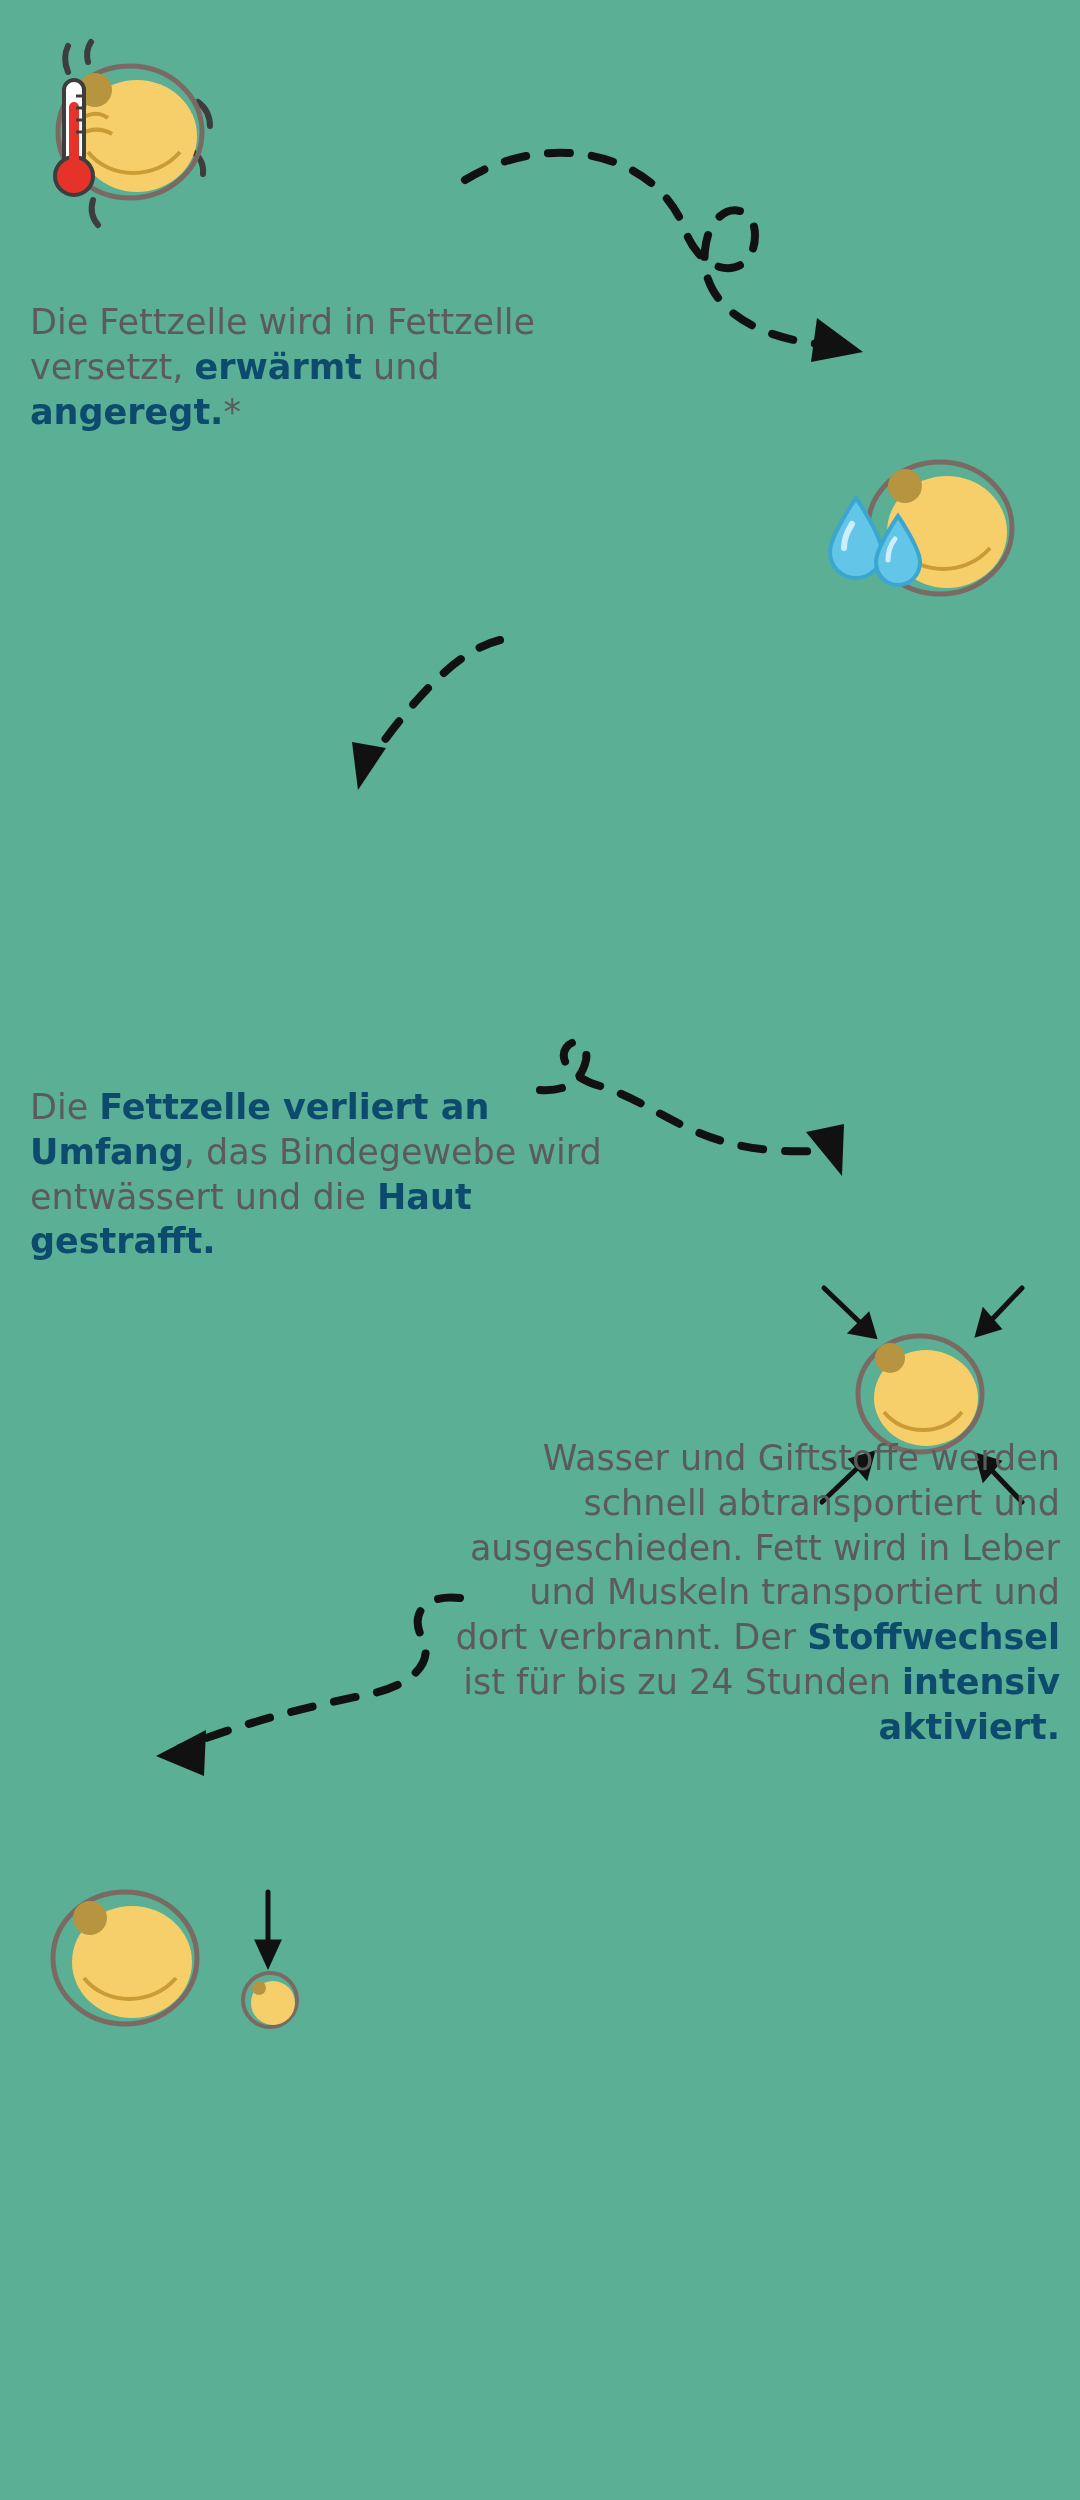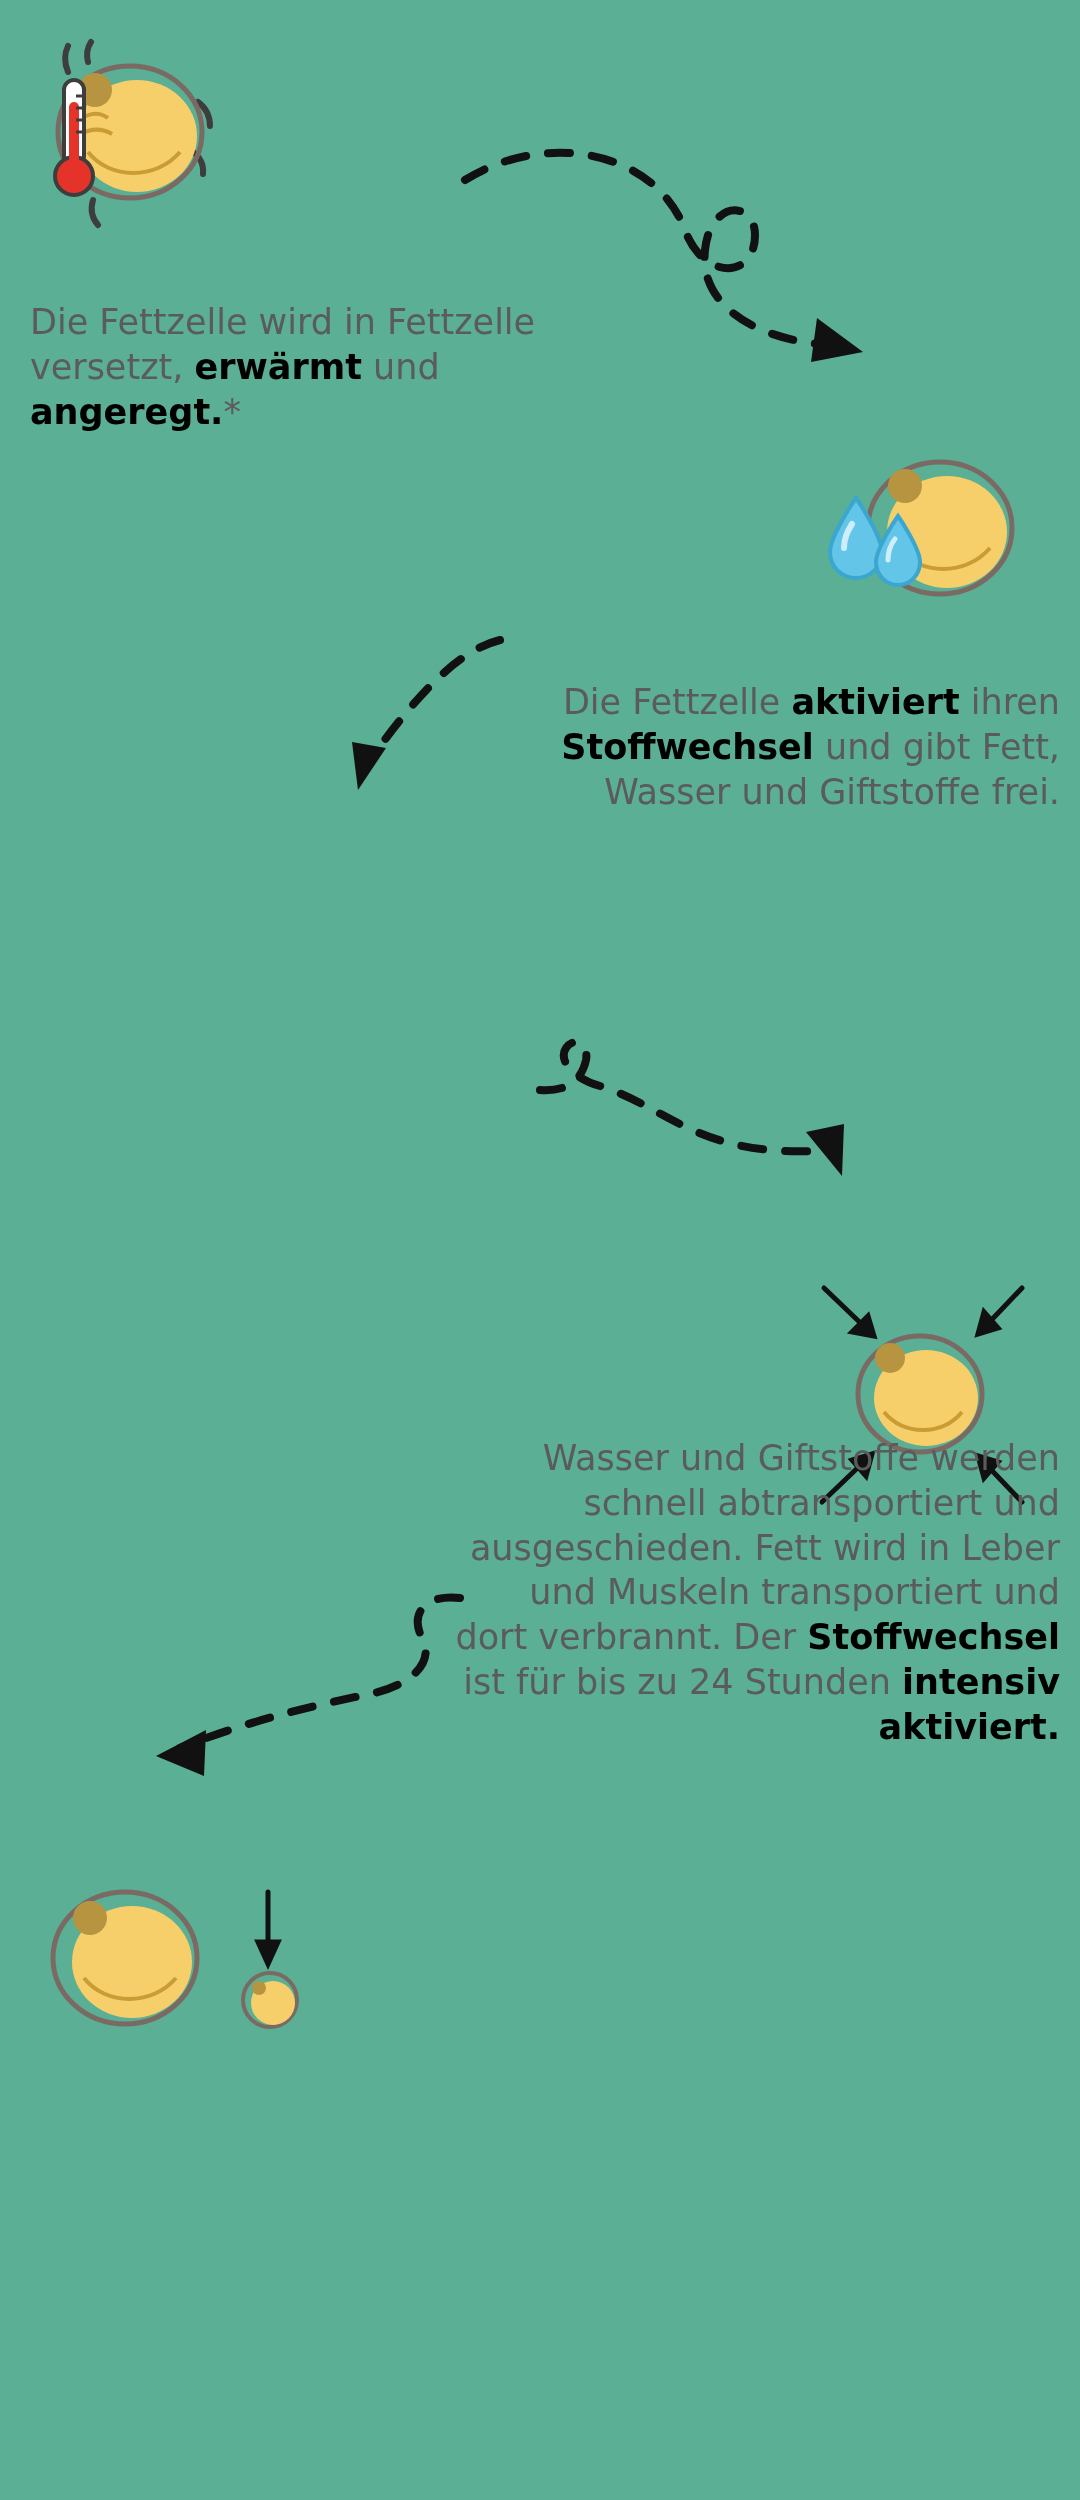--- a/index.html
+++ b/index.html
@@ -12,21 +12,21 @@
   }
   .stage{position:absolute;inset:0;}
   .step{position:absolute;}
 
   .txt{
     color:#5b5b5b;
     font-size:35px;
     line-height:1.28;
     font-weight:400;
   }
-  .hl{color:#000000;font-weight:700;}
+  .hl{color:#0c4a6e;font-weight:700;}
   .right{text-align:right;}
   .left{text-align:left;}
 
   svg{display:block;overflow:visible;}
 
   
   #cell1{left:30px;top:40px;}
   #txt1{left:30px;top:300px;width:620px;}
   #arrow1{left:455px;top:140px;}
 
@@ -107,32 +107,32 @@
         <path d="M36 58 C36 58 10 96 10 112 C10 127 22 138 36 138 C50 138 62 127 62 112 C62 96 36 58 36 58 Z" fill="#63c6e8" stroke="#3ba6cf" stroke-width="4"></path>
         <path d="M24 108 C24 98 28 90 32 84" fill="none" stroke="#cdeefb" stroke-width="6" stroke-linecap="round"></path>
       </g>
       <g>
         <path d="M78 76 C78 76 56 108 56 122 C56 135 66 145 78 145 C90 145 100 135 100 122 C100 108 78 76 78 76 Z" fill="#63c6e8" stroke="#3ba6cf" stroke-width="4"></path>
         <path d="M68 120 C68 111 71 104 75 99" fill="none" stroke="#cdeefb" stroke-width="5" stroke-linecap="round"></path>
       </g>
     </svg>
   </div>
 
-  <div class="step txt right" id="txt2">
-    <span>Die Fettzelle </span><span class="hl">aktiviert</span><span> ihren </span><span class="hl">Stoffwechsel</span><span> und gibt Fett, Wasser und Giftstoffe frei.</span>
-  </div>
 
   <div class="step" id="arrow2">
     <svg width="240" height="190" viewBox="0 0 240 190">
       <path d="M200 10 C160 20 120 60 70 130" fill="none" stroke="#111" stroke-width="8" stroke-linecap="round" stroke-dasharray="22 22"></path>
       <polygon points="86,118 58,160 52,112" fill="#111"></polygon>
     </svg>
   </div>
 
 
+  <div class="step txt left" id="txt3">
+    <span>Die </span><span class="hl">Fettzelle verliert an Umfang</span><span>, das Bindegewebe wird entwässert und die </span><span class="hl">Haut gestrafft.</span>
+  </div>
 
   <div class="step" id="arrow3">
     <svg width="420" height="200" viewBox="0 0 420 200">
       <path d="M10 70 C40 72 52 58 56 40 C59 24 44 16 36 28 C28 40 42 58 70 66 C140 88 170 140 300 130" fill="none" stroke="#111" stroke-width="8" stroke-linecap="round" stroke-dasharray="22 22"></path>
       <polygon points="276,112 312,156 314,104" fill="#111"></polygon>
     </svg>
   </div>
 
   <div class="step" id="cell4">
     <svg width="260" height="230" viewBox="0 0 260 230">

